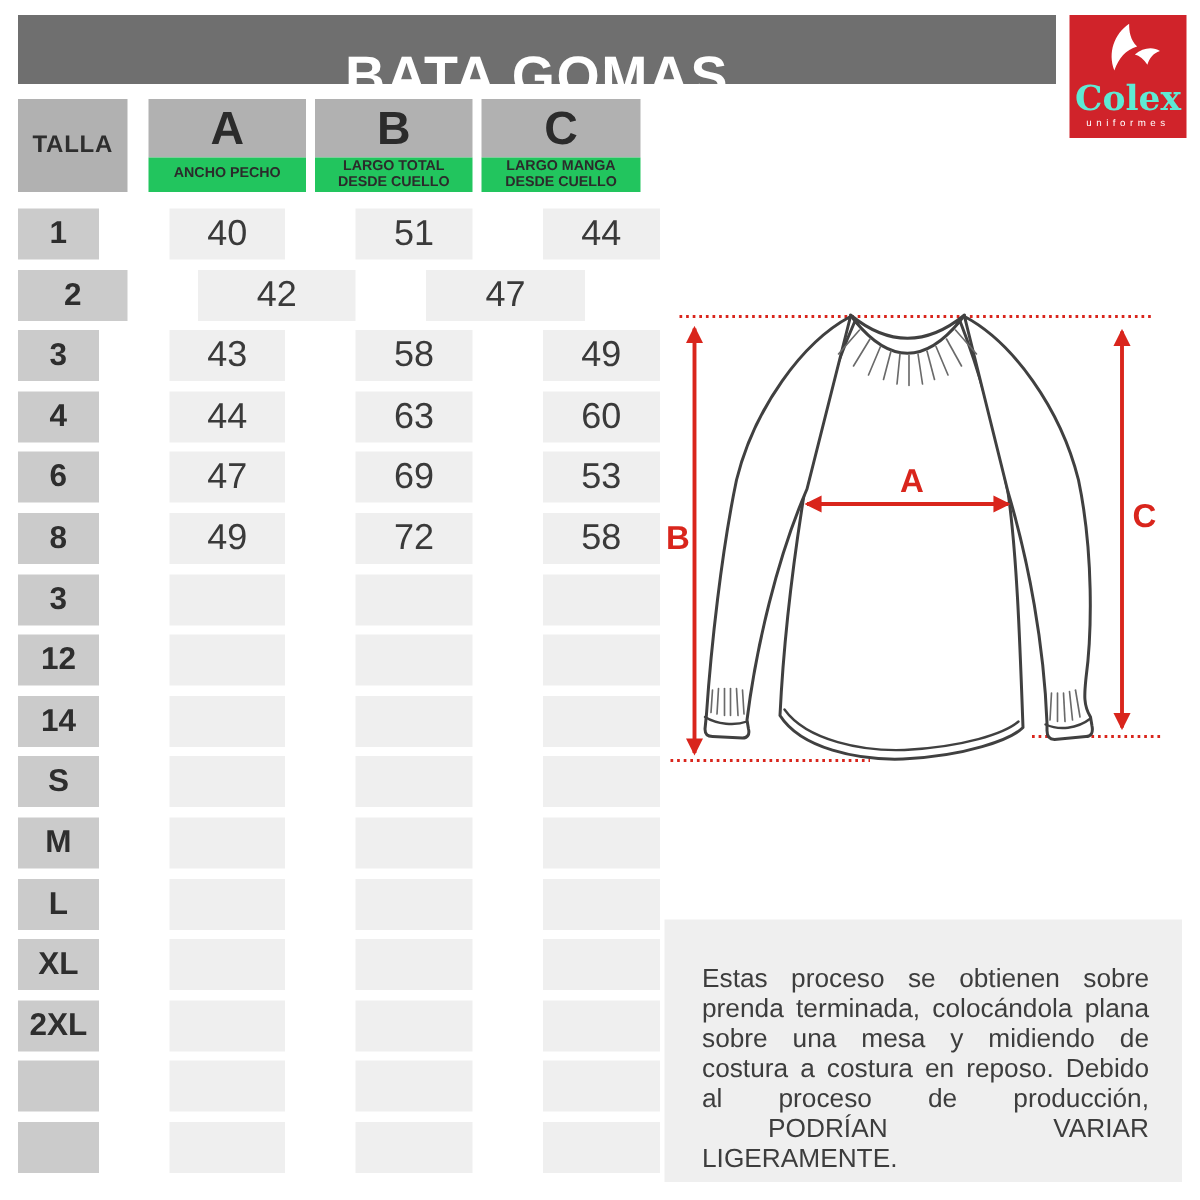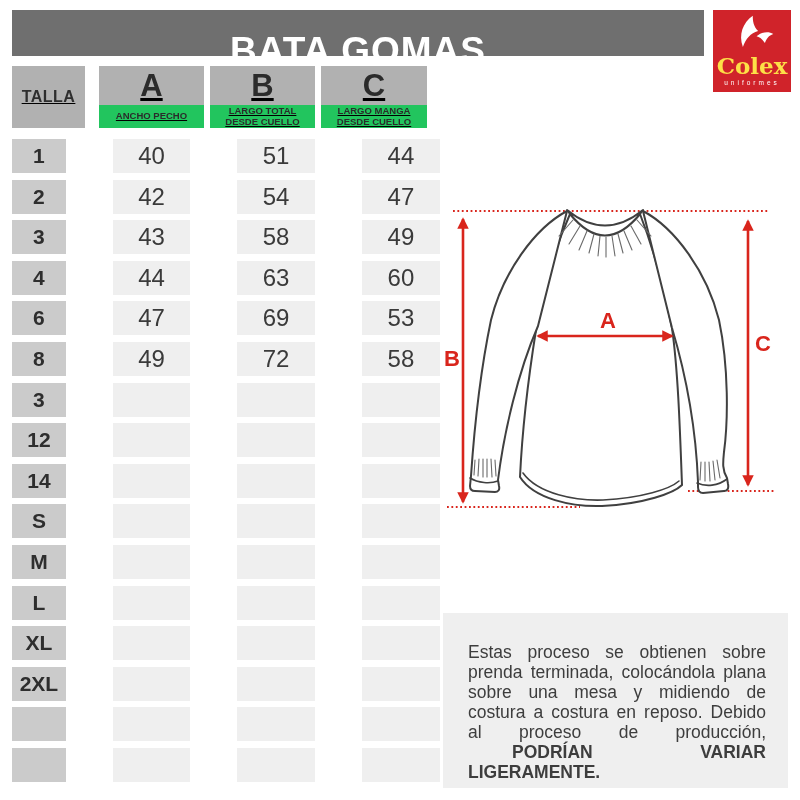--- a/index.html
+++ b/index.html
@@ -7,26 +7,26 @@
   #stage{position:relative;width:800px;height:800px;background:#ffffff;overflow:hidden;}
 
   
   .header-bar{position:absolute;left:12px;top:10px;width:692px;height:46px;background:#6f6f6f;
     display:flex;align-items:center;justify-content:center;}
   .header-title{color:#ffffff;font-weight:bold;font-size:37px;letter-spacing:1px;margin-top:36px;}
 
   .logo-box{position:absolute;left:713px;top:10px;width:78px;height:82px;background:#d0232a;
     display:flex;flex-direction:column;align-items:center;}
   .logo-bird{margin-top:5px;width:46px;height:38px;}
-  .logo-word{color:#fde047;font-family:"DejaVu Serif", serif;font-weight:bold;font-size:23px;line-height:1;margin-top:1px;}
+  .logo-word{color:#5eead4;font-family:"DejaVu Serif", serif;font-weight:bold;font-size:23px;line-height:1;margin-top:1px;}
   .logo-tag{color:#ffffff;font-size:6.5px;letter-spacing:3px;margin-top:2px;}
 
   
   .size-table{position:absolute;left:12px;top:66px;width:428px;}
-  .t-header{display:flex;text-decoration:underline;}
+  .t-header{display:flex;}
   .h-talla{width:73px;height:62px;background:#b1b1b1;display:flex;align-items:center;justify-content:center;
     font-weight:bold;font-size:16px;color:#2e2e2e;letter-spacing:0.5px;}
   .h-col{display:flex;flex-direction:column;}
   .h-letter{height:39px;background:#b1b1b1;display:flex;align-items:center;justify-content:center;
     font-weight:bold;font-size:31px;color:#2b2b2b;}
   .h-sub{height:23px;background:#22c55e;display:flex;align-items:center;justify-content:center;
     font-weight:bold;font-size:9.5px;line-height:10.5px;color:#2b2b2b;text-align:center;padding:0 2px;box-sizing:border-box;}
   .w-a{width:105px;} .w-b{width:105px;} .w-c{width:106px;}
   .gap-lg{margin-left:14px;} .gap-sm{margin-left:6px;}
 
@@ -43,21 +43,21 @@
   .thin-line{fill:none;stroke:#404040;stroke-width:1.6;stroke-linecap:round;}
   .gather{stroke:#6a6a6a;stroke-width:1.1;stroke-linecap:round;}
   .red-line{stroke:#d9251c;stroke-width:2.6;}
   .red-dot{stroke:#d9251c;stroke-width:2;stroke-dasharray:1.8 2.6;}
   .red-label{fill:#d9251c;font-weight:bold;font-size:22px;font-family:"Liberation Sans",sans-serif;}
 
   
   .note-box{position:absolute;left:443px;top:613px;width:345px;height:175px;background:#efefef;box-sizing:border-box;
     padding:29px 22px 0 25px;}
   .note-text{font-size:17.5px;line-height:20px;color:#3d3d3d;text-align:justify;}
-  .note-em{font-weight:bold;margin-left:44px;}
+  .note-em{font-weight:normal;margin-left:44px;}
 </style>
 </head>
 <body>
 
 <div id="stage">
 
   <div class="header-bar">
     <span class="header-title">BATA GOMAS</span>
   </div>
 
@@ -90,21 +90,20 @@
     <div class="size-row">
       <div class="c-size">1</div>
       <div class="c-val w-a gap-lg">40</div>
       <div class="c-val w-b gap-sm">51</div>
       <div class="c-val w-c gap-sm">44</div>
     </div>
 
     <div class="size-row">
       <div class="c-size">2</div>
       <div class="c-val w-a gap-lg">42</div>
-      <div class="c-val w-b gap-sm">54</div>
       <div class="c-val w-c gap-sm">47</div>
     </div>
 
     <div class="size-row">
       <div class="c-size">3</div>
       <div class="c-val w-a gap-lg">43</div>
       <div class="c-val w-b gap-sm">58</div>
       <div class="c-val w-c gap-sm">49</div>
     </div>
 

